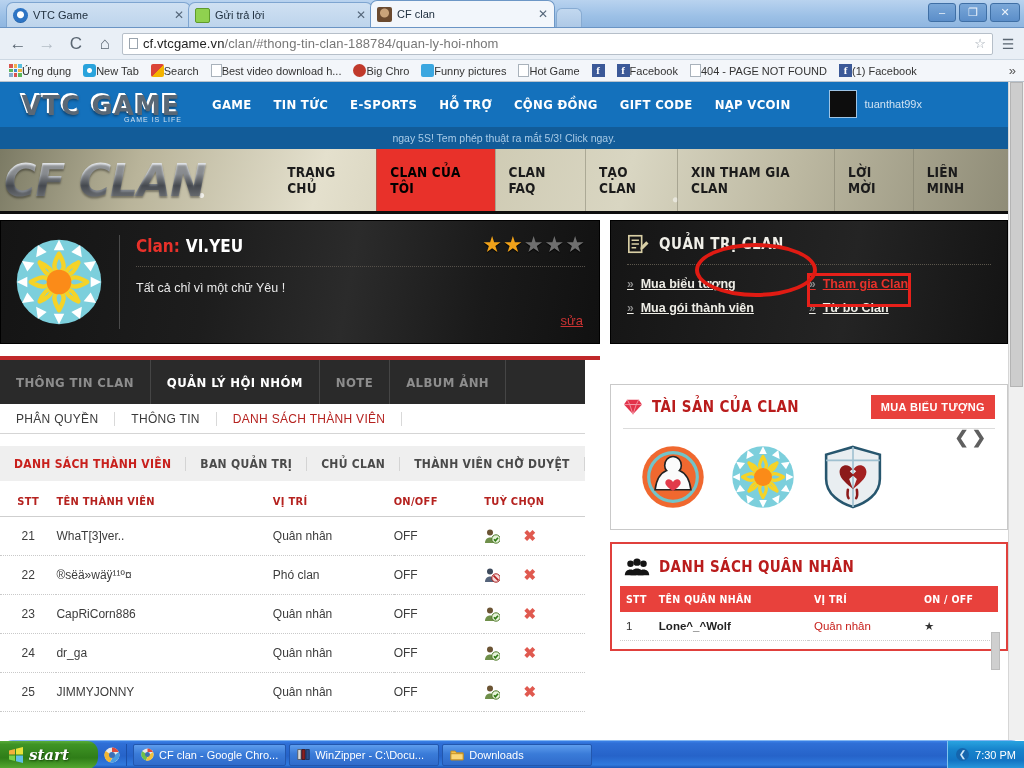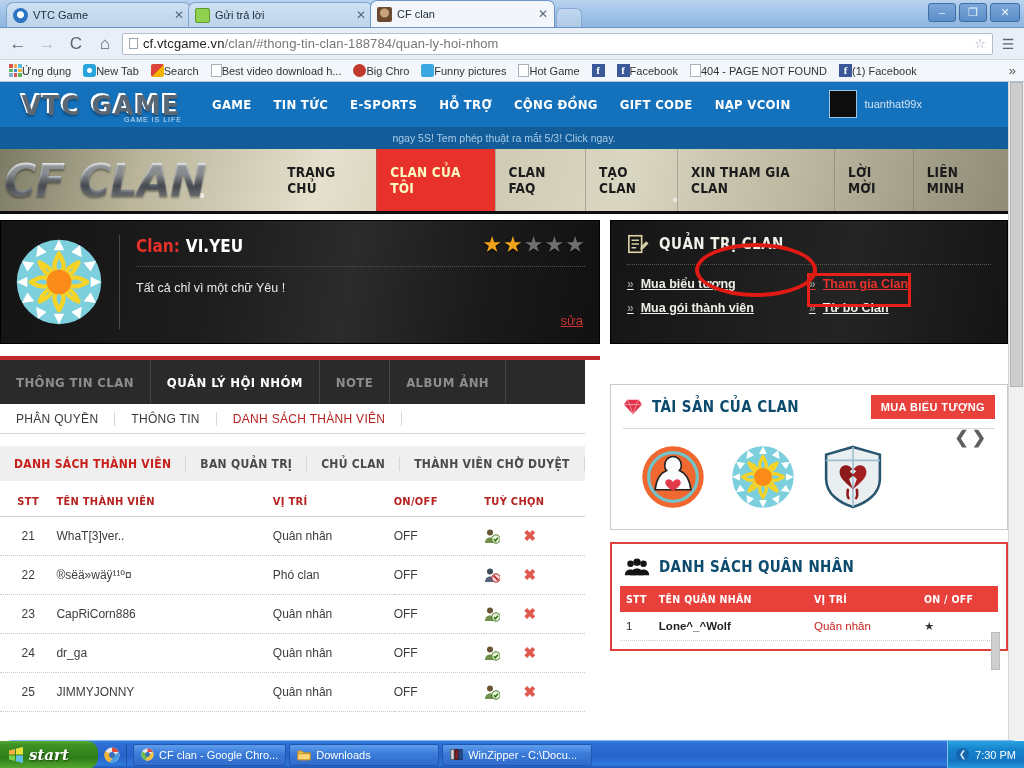--- a/index.html
+++ b/index.html
@@ -143,21 +143,21 @@
     text-shadow:0 2px 2px rgba(0,0,0,.35);
   }
   .cfnav { display:flex; align-items:stretch; height:65px; position:relative; z-index:2;}
   .cfnav a {
     display:flex; align-items:center; padding:0 13px;
     font-size:13.5px; font-weight:bold; color:#1b1b1b; text-decoration:none;
     letter-spacing:.2px; border-left:1px solid rgba(120,118,100,.45);
     font-family:"DejaVu Sans Condensed","Liberation Sans",sans-serif;
   }
   .cfnav a:first-child{border-left:none}
-  .cfnav a.active { background:#e8312a; color:#fef9c3; }
+  .cfnav a.active { background:#e8312a; color:#000000; }
   .redellipse {
     position:absolute; left:695px; top:161px; width:122px; height:54px;
     border:4px solid #e01b13; border-radius:50%; z-index:40; pointer-events:none;
   }
   
   .main { display:flex; gap:10px; padding:6px 0 0 0; background:#fff; }
   .leftcol { width:600px; }
   .rightcol { width:398px; }
   
   .claninfo {
@@ -222,21 +222,21 @@
   .c-name{width:215px;}
   .c-pos{width:120px;}
   .c-onoff{width:90px;}
   .c-opt{width:100px;}
   .usericon { display:inline-block; width:16px; height:16px; position:relative; vertical-align:middle;}
   .xicon { color:#e0594f; font-weight:bold; font-size:15px; margin-left:20px; vertical-align:middle;}
   
   .card { border:1px solid #c9c9c9; background:#fff; margin-bottom:12px; padding:10px 12px; }
   .card.redborder { border:2px solid #e0403c; padding:8px; }
   .cardhead { display:flex; align-items:center; gap:9px; }
-  .cardhead .ct { font-weight:bold; font-size:15px; color:#0c4a6e; letter-spacing:.4px;
+  .cardhead .ct { font-weight:bold; font-size:15px; color:#b91c1c; letter-spacing:.4px;
      font-family:"DejaVu Sans Condensed","Liberation Sans",sans-serif;}
   .buybtn { margin-left:auto; background:#e8413c; color:#fff; font-size:11px; font-weight:bold;
      padding:6px 10px; letter-spacing:.4px;}
   .cardrule { border-top:1px solid #dcdcdc; margin:9px 0 0 0;}
   .assetrow { display:flex; align-items:center; gap:26px; padding:16px 0 10px 18px; position:relative; }
   .arrows { position:absolute; right:6px; top:-2px; color:#5f5f5f; font-size:17px; font-weight:bold; letter-spacing:3px;}
   .asset { width:64px; height:64px; }
   .soldiertable { width:100%; border-collapse:collapse; margin-top:8px;}
   .soldiertable th { background:#e8413c; color:#fff; font-size:10.5px; font-weight:bold; text-align:left;
      padding:7px 6px; letter-spacing:.3px; font-family:"DejaVu Sans Condensed","Liberation Sans",sans-serif;}
@@ -740,32 +740,32 @@
       <svg width="13" height="13" viewBox="0 0 16 16">
         <circle cx="8" cy="8" r="7.5" fill="#e8e8e8"></circle>
         <path d="M8 .5A7.5 7.5 0 0 1 14.7 5H8z" fill="#e04a3a"></path>
         <path d="M1.6 4A7.5 7.5 0 0 0 6 15.3L9 9z" fill="#6fbf4a"></path>
         <path d="M14.7 5A7.5 7.5 0 0 1 6 15.3L9.5 9z" fill="#f2c23c"></path>
         <circle cx="8" cy="8" r="3" fill="#3c6fb5"></circle>
       </svg>
       <span>CF clan - Google Chro...</span>
     </div>
     <div class="titem">
-      <svg width="14" height="12" viewBox="0 0 16 13">
-        <path d="M1 2h5l1.6 2H15v8H1z" fill="#f3c04a" stroke="#c08b20"></path>
-        <path d="M1 5h14v7H1z" fill="#fcd878" stroke="#c08b20"></path>
-      </svg>
-      <span>Downloads</span>
-    </div>
-    <div class="titem">
       <svg width="13" height="13" viewBox="0 0 16 16">
         <rect x="1" y="2" width="4" height="12" fill="#d9d9d9" stroke="#555"></rect>
         <rect x="6" y="2" width="4" height="12" fill="#8a2020" stroke="#3a0d0d"></rect>
         <rect x="11" y="2" width="4" height="12" fill="#2a4e8a" stroke="#142a50"></rect>
       </svg>
       <span>WinZipper - C:\Docu...</span>
     </div>
+    <div class="titem">
+      <svg width="14" height="12" viewBox="0 0 16 13">
+        <path d="M1 2h5l1.6 2H15v8H1z" fill="#f3c04a" stroke="#c08b20"></path>
+        <path d="M1 5h14v7H1z" fill="#fcd878" stroke="#c08b20"></path>
+      </svg>
+      <span>Downloads</span>
+    </div>
   </div>
   <div class="tray">
     <span class="trayarrow">❮</span>
     <span>7:30 PM</span>
   </div>
 </div>
 
 </body></html>

